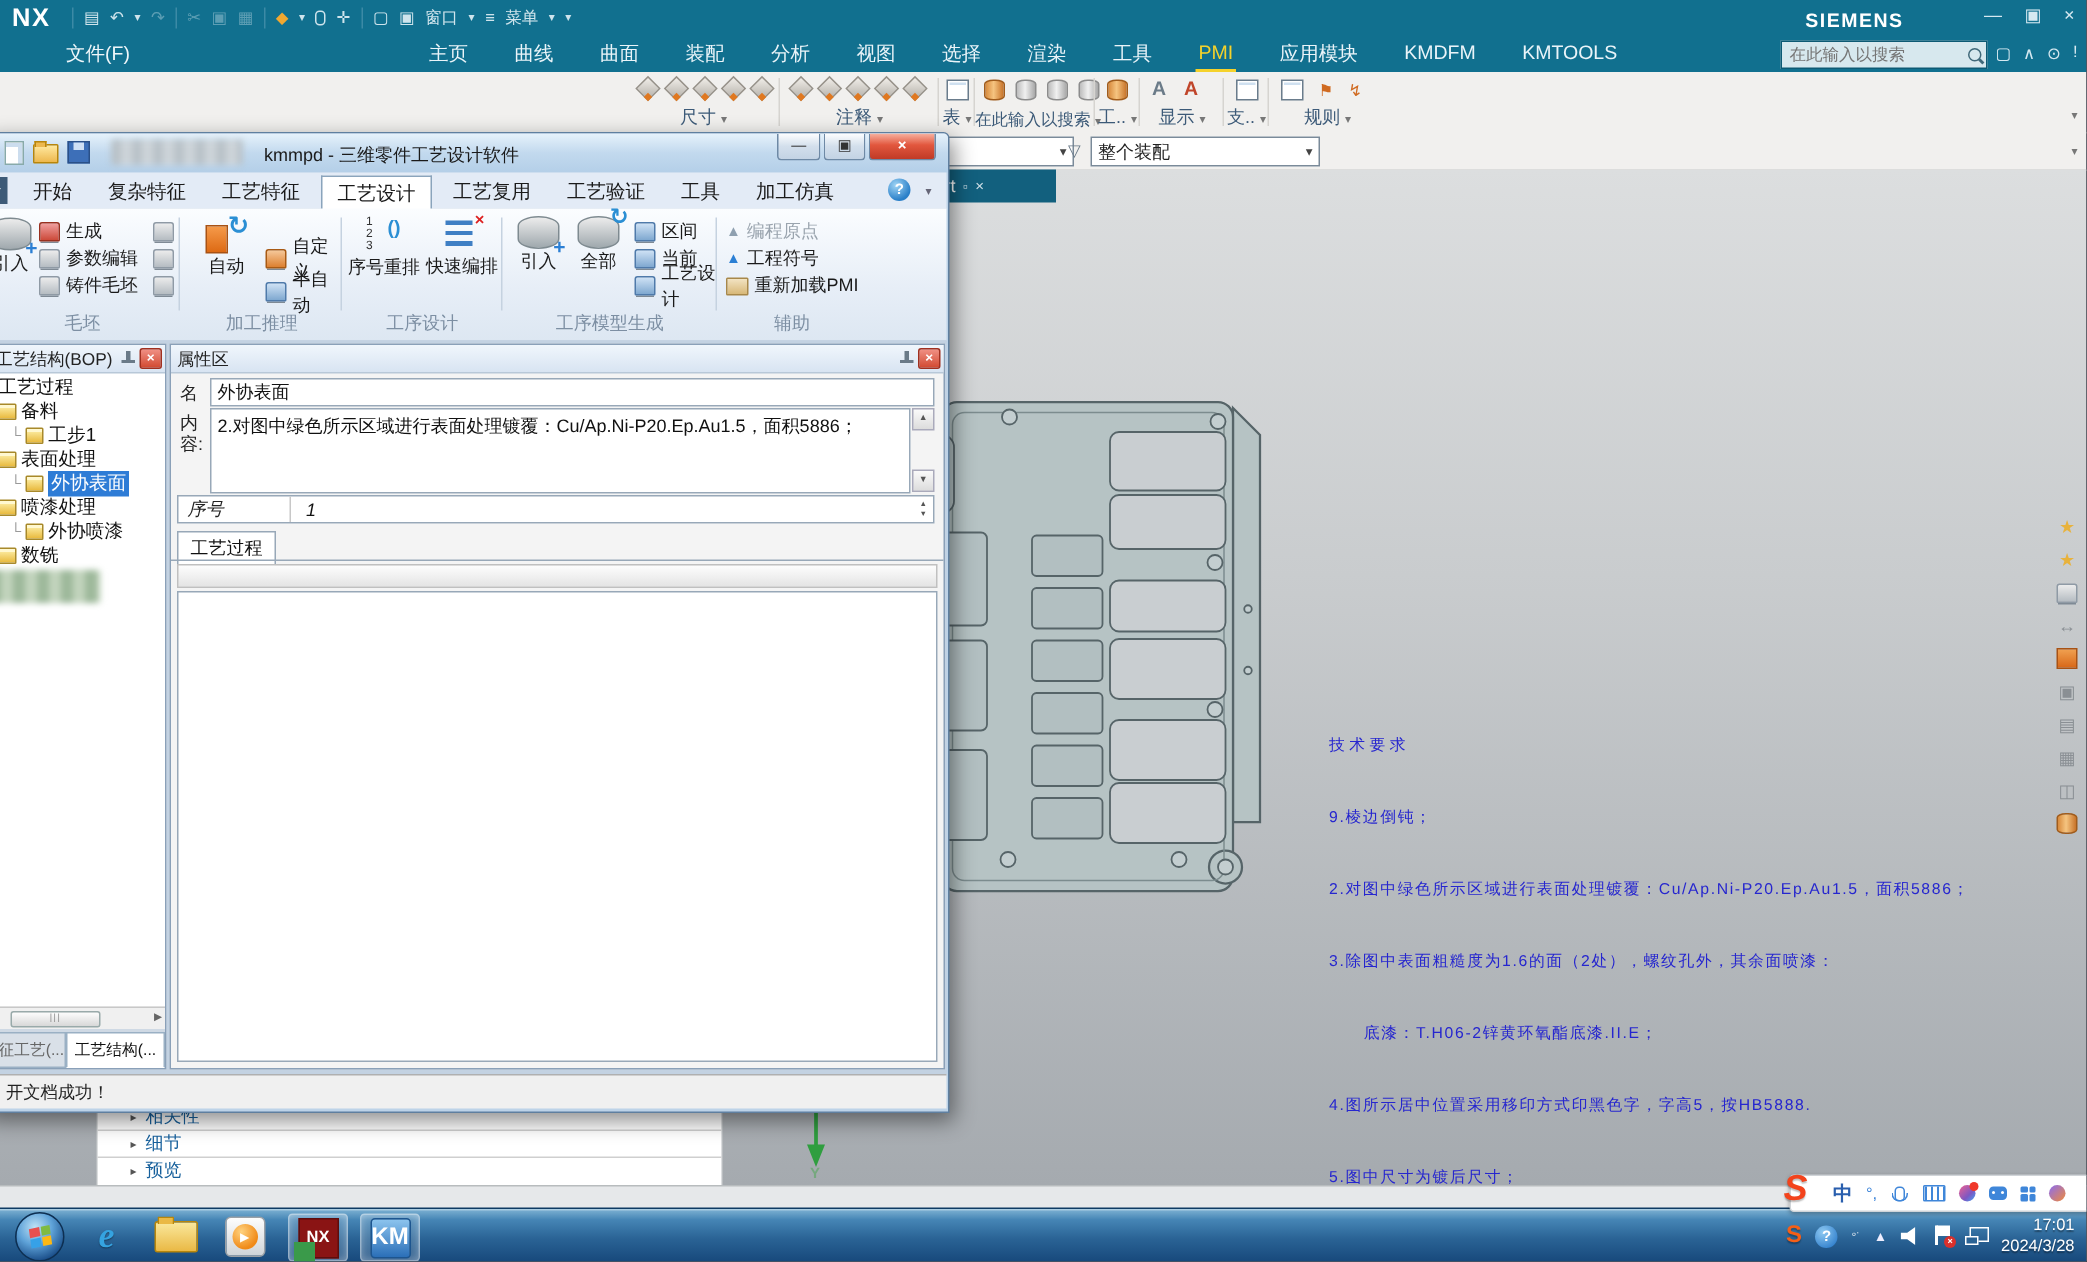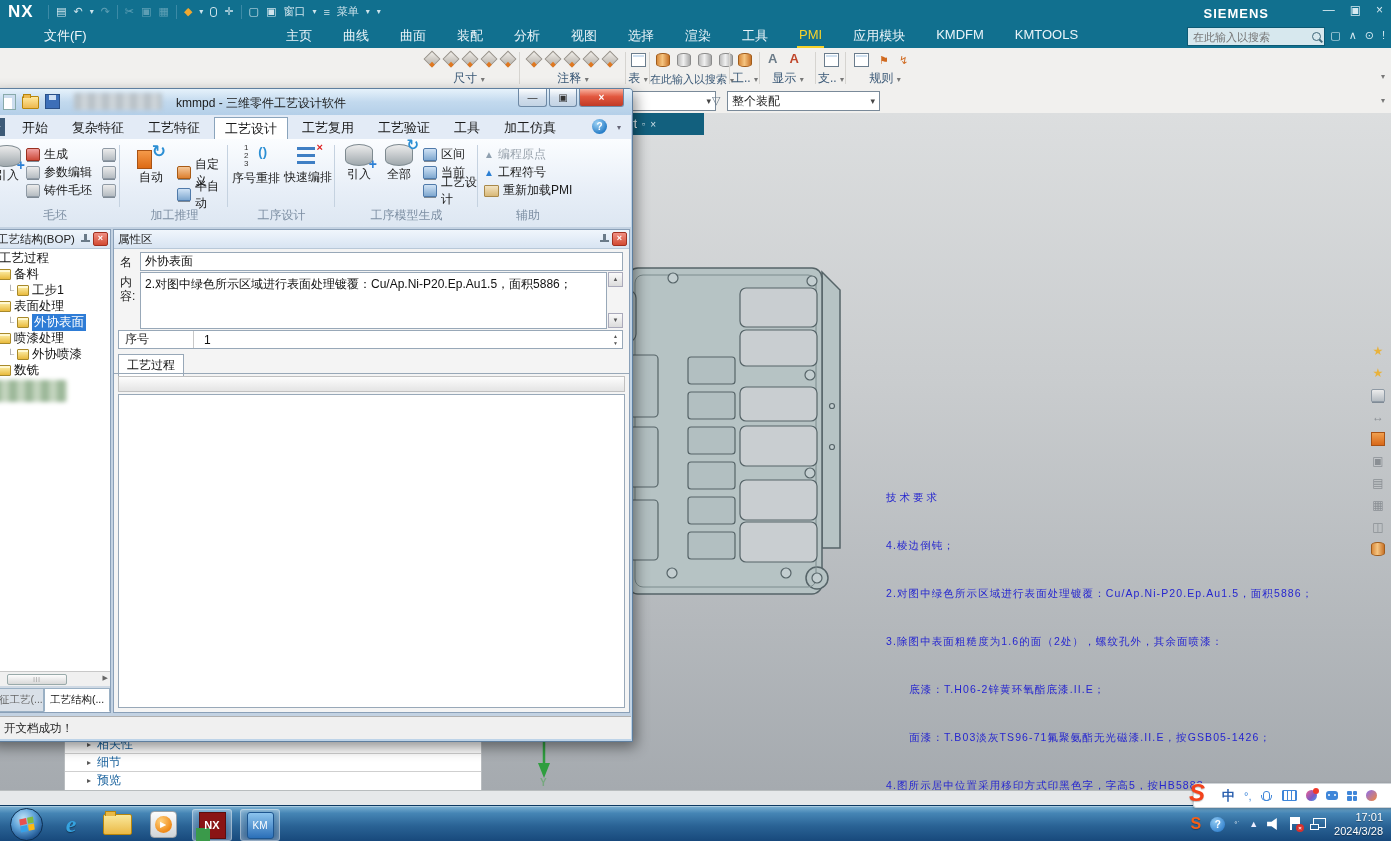--- a/index.html
+++ b/index.html
@@ -191,21 +191,21 @@
   .tfolder::before{content:"";position:absolute;top:-4px;left:1px;width:9px;height:4px;background:#eab945;
            border:1px solid #b8860b;border-bottom:none;border-radius:1px 1px 0 0;}
   .wmp{width:25px;height:25px;border-radius:4px;background:linear-gradient(#fdfdfd,#cfd4d8);
        border:1px solid #9aa0a6;display:flex;align-items:center;justify-content:center;}
   .wmp i{width:17px;height:17px;border-radius:50%;background:radial-gradient(circle at 35% 30%,#ffd27f,#f08a18 70%);
        display:flex;align-items:center;justify-content:center;color:#fff;font-size:8px;font-style:normal;}
   .nxic{width:25px;height:25px;background:#8a1414;border:1px solid #5c0d0d;color:#fff;font-weight:bold;
         font-size:11px;display:flex;align-items:center;justify-content:center;position:relative;z-index:1;}
   .nxic::before{content:"";position:absolute;left:-4px;bottom:-4px;width:14px;height:14px;background:#3a9a4a;z-index:-1;}
   .kmic{width:25px;height:25px;border-radius:3px;background:linear-gradient(#8cc4ee,#2b6fb8);
-        border:1px solid #1d558f;color:#fff;font-weight:normal;font-size:10px;
+        border:1px solid #1d558f;color:#fff;font-weight:bold;font-size:16px;
         display:flex;align-items:center;justify-content:center;}
   .tray{position:absolute;right:0;top:0;height:36px;display:flex;align-items:center;gap:9px;padding-right:8px;}
   .sgs{color:#f55f17;font-weight:900;font-size:16px;text-shadow:0 1px 1px rgba(0,0,0,.3);}
   .qdot{width:15px;height:15px;border-radius:50%;background:radial-gradient(circle at 35% 30%,#8ec9f2,#1c6fc4);
         color:#fff;font-size:10px;font-weight:bold;display:flex;align-items:center;justify-content:center;}
   .uparr{color:#eef;font-size:9px;}
   .spk{width:13px;height:12px;background:#fff;
        clip-path:polygon(0 32%,34% 32%,75% 0,75% 100%,34% 68%,0 68%);}
   .flagic{width:12px;height:14px;position:relative;}
   .flagic::before{content:"";position:absolute;left:1px;top:0;width:1.5px;height:13px;background:#fff;}
@@ -434,25 +434,24 @@
         <rect x="740" y="330" width="77" height="36" rx="6"></rect>
         <rect x="740" y="387" width="77" height="34" rx="6"></rect>
         <rect x="740" y="426" width="77" height="40" rx="6"></rect>
         <rect x="740" y="480" width="77" height="40" rx="6"></rect>
         <rect x="740" y="522" width="77" height="40" rx="6"></rect>
       </g>
     </svg>
 
     <div class="technotes">
       <div class="tn-title">技术要求</div>
-      <div>4.棱边倒钝；</div>
+      <div>9.棱边倒钝；</div>
       <div>2.对图中绿色所示区域进行表面处理镀覆：Cu/Ap.Ni-P20.Ep.Au1.5，面积5886；</div>
       <div>3.除图中表面粗糙度为1.6的面（2处），螺纹孔外，其余面喷漆：</div>
       <div>　　底漆：T.H06-2锌黄环氧酯底漆.II.E；</div>
-      <div>　　面漆：T.B03淡灰TS96-71氟聚氨酯无光磁漆.II.E，按GSB05-1426；</div>
       <div>4.图所示居中位置采用移印方式印黑色字，字高5，按HB5888.</div>
       <div>5.图中尺寸为镀后尺寸；</div>
     </div>
 
     <div class="toolstrip">
       <span class="tsic gold">★</span>
       <span class="tsic gold">★</span>
       <span class="tsic">
           <span class="stamp"></span>
         </span>
@@ -705,21 +704,21 @@
         </div>
         <span class="flabel" style="position:absolute;left:6px;top:24px;">名</span>
         <div class="field" style="position:absolute;left:26px;top:22px;right:6px;height:17px;">外协表面</div>
         <span class="flabel" style="position:absolute;left:6px;top:44px;">内</span>
         <span class="flabel" style="position:absolute;left:6px;top:58px;">容:</span>
         <div class="field" style="position:absolute;left:26px;top:42px;right:22px;height:52px;align-items:flex-start;padding-top:3px;">2.对图中绿色所示区域进行表面处理镀覆：Cu/Ap.Ni-P20.Ep.Au1.5，面积5886；</div>
         <div style="position:absolute;right:6px;top:42px;display:flex;flex-direction:column;gap:26px;">
           <span class="vscrollbtn">▲</span>
           <span class="vscrollbtn">▼</span>
         </div>
-        <div class="field" style="position:absolute;left:4px;top:100px;right:6px;height:17px;padding:0;">
+        <div class="field" style="position:absolute;left:4px;top:100px;right:6px;height:17px;padding:0;font-style:italic;">
           <span class="flabel" style="width:68px;padding-left:6px;border-right:1px solid #c8c8c8;">序号</span>
           <span style="padding-left:10px;">1</span>
           <span class="spin" style="margin-left:auto;">
             <span>▲</span>
               <span>▼</span>
           </span>
         </div>
         <div class="ptab" style="left:4px;top:124px;">工艺过程</div>
         <div style="position:absolute;left:0;right:0;top:143px;height:1px;background:#98a8b8;"></div>
         <div style="position:absolute;left:4px;right:4px;top:146px;height:14px;background:linear-gradient(#fdfdfd,#e4e4e4);border:1px solid #c0c0c0;"></div>

